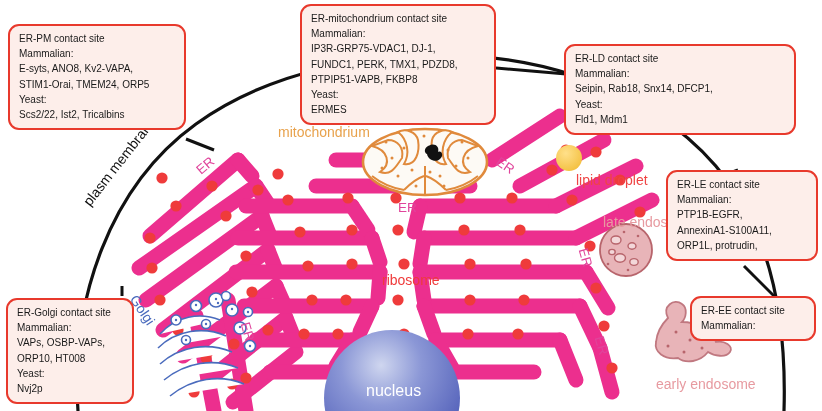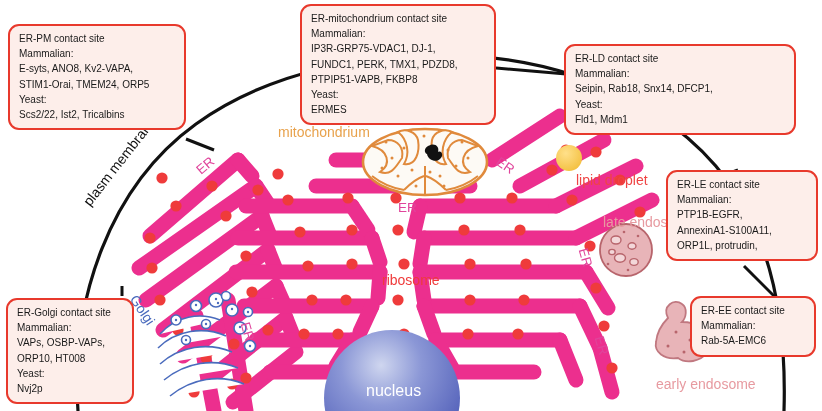--- a/index.html
+++ b/index.html
@@ -369,21 +369,20 @@
     <span class="ln">ER-LE contact site</span>
     <span class="ln">Mammalian:</span>
     <span class="ln">PTP1B-EGFR,</span>
     <span class="ln">AnnexinA1-S100A11,</span>
     <span class="ln">ORP1L, protrudin,</span>
   </div>
 
   <div class="callout" style="left:690px;top:296px;width:126px;">
     <span class="ln">ER-EE contact site</span>
     <span class="ln">Mammalian:</span>
-    <span class="ln">Rab-5A-EMC6</span>
   </div>
 
   <div class="callout" style="left:6px;top:298px;width:128px;">
     <span class="ln">ER-Golgi contact site</span>
     <span class="ln">Mammalian:</span>
     <span class="ln">VAPs, OSBP-VAPs,</span>
     <span class="ln">ORP10, HT008</span>
     <span class="ln">Yeast:</span>
     <span class="ln">Nvj2p</span>
   </div>

